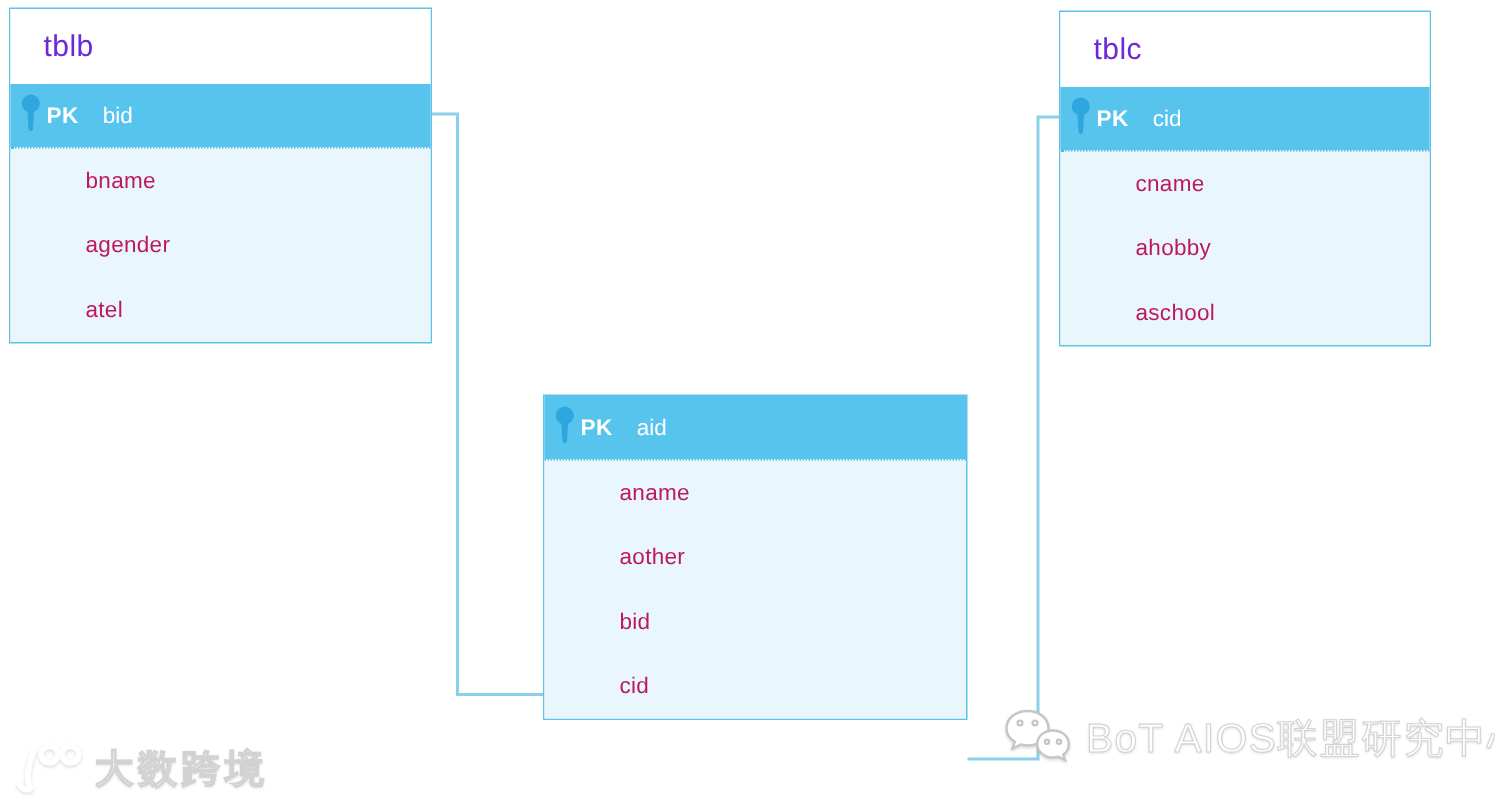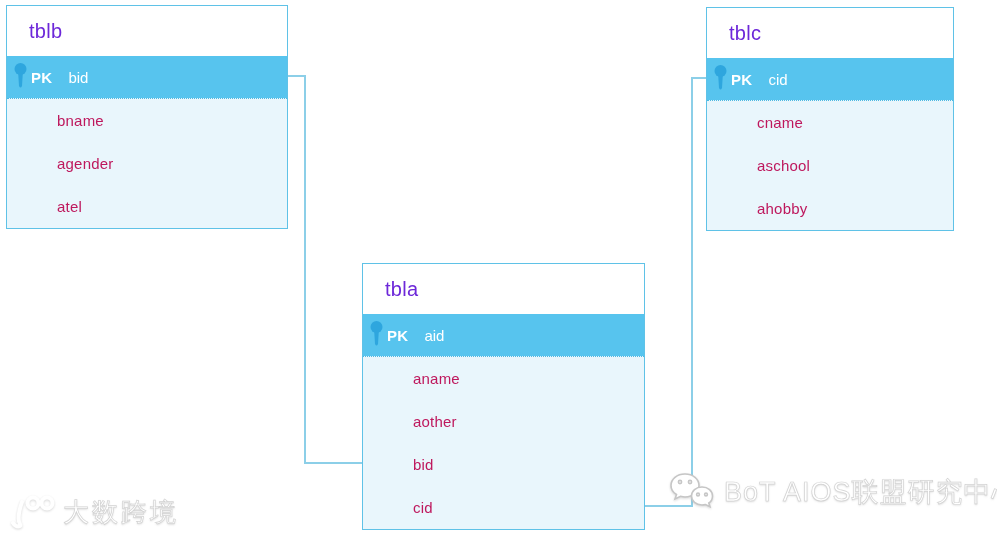--- a/index.html
+++ b/index.html
@@ -53,21 +53,21 @@
   .wm {
     position: absolute;
     display: flex; align-items: center;
     color: #ffffff;
     -webkit-text-stroke: 0.7px #d2d2d2;
     text-shadow: 0 1px 2px rgba(160,160,160,0.45);
     white-space: nowrap;
   }
   .wm-left {
     left: 8px; top: 492px; gap: 7px;
-    font-size: 26px; font-weight: 400; letter-spacing: 3px;
+    font-size: 26px; font-weight: 700; letter-spacing: 3px;
   }
   .wm-right {
     left: 668px; top: 470px; gap: 8px;
     font-size: 27px; font-weight: 400; letter-spacing: 1px;
   }
   .wm svg { filter: drop-shadow(0 1px 1px rgba(160,160,160,0.4)); }
 </style>
 </head>
 <body>
 
@@ -100,27 +100,26 @@
     <div class="tbl-pk">
       <svg class="key-icon" width="15" height="30" viewBox="0 0 15 30">
         <circle cx="7.5" cy="7" r="6" fill="#2ea6de"></circle>
         <path d="M5.2 11 L9.8 11 L9 24 Q7.5 27 6 24 Z" fill="#2ea6de"></path>
       </svg>
       <span class="pk-label">PK</span>
       <span class="pk-field">cid</span>
     </div>
     <div class="tbl-body">
       <div class="tbl-row">cname</div>
+      <div class="tbl-row">ahobby</div>
       <div class="tbl-row">aschool</div>
-      <div class="tbl-row">ahobby</div>
     </div>
   </div>
 
   <div class="tbl" id="t-tbla">
-    <div class="tbl-header">tbla</div>
     <div class="tbl-pk">
       <svg class="key-icon" width="15" height="30" viewBox="0 0 15 30">
         <circle cx="7.5" cy="7" r="6" fill="#2ea6de"></circle>
         <path d="M5.2 11 L9.8 11 L9 24 Q7.5 27 6 24 Z" fill="#2ea6de"></path>
       </svg>
       <span class="pk-label">PK</span>
       <span class="pk-field">aid</span>
     </div>
     <div class="tbl-body">
       <div class="tbl-row">aname</div>

